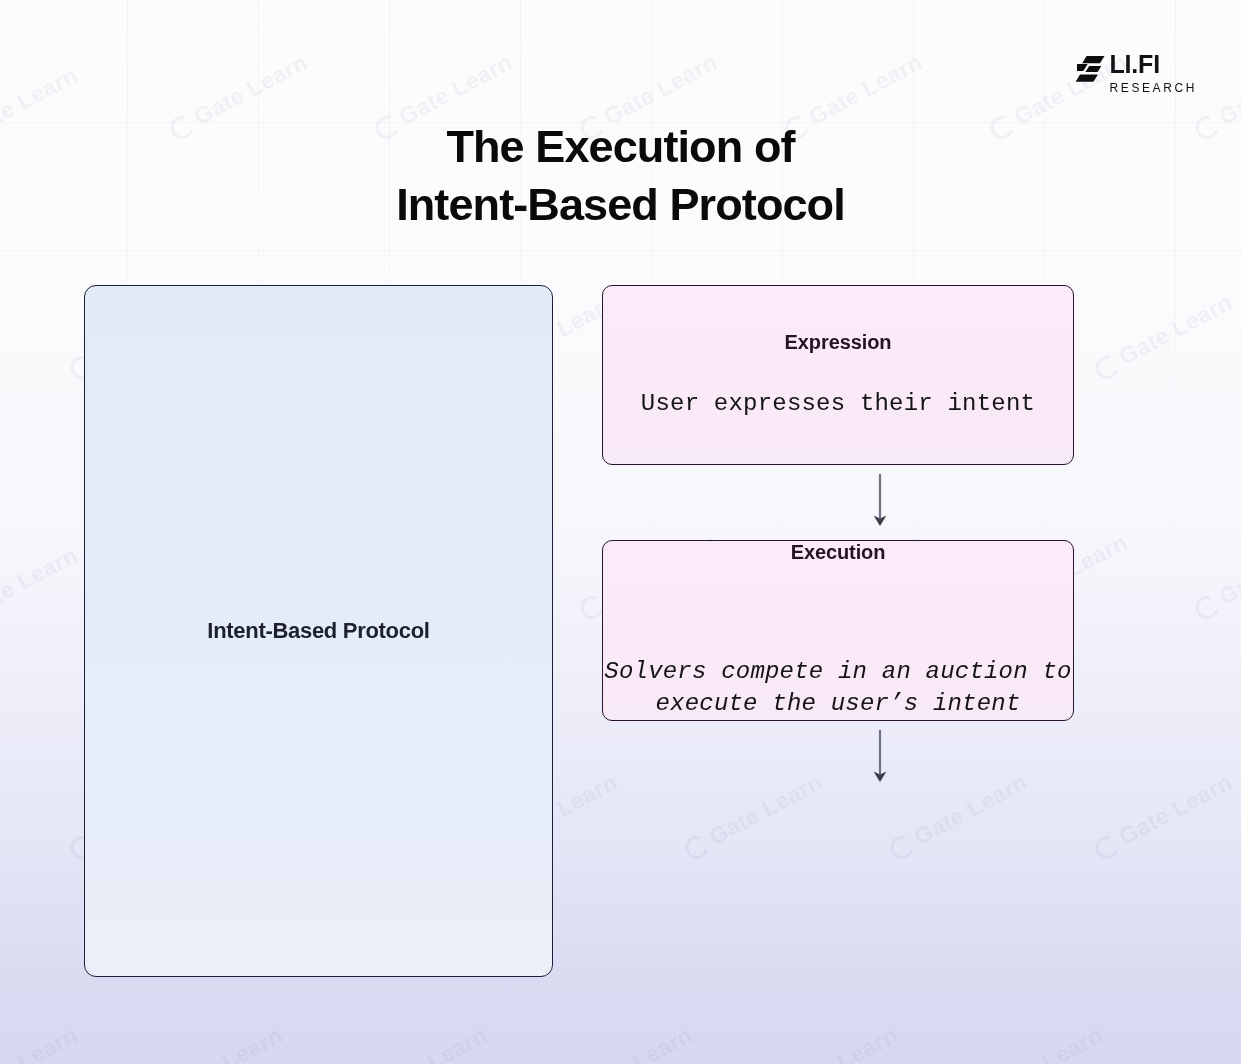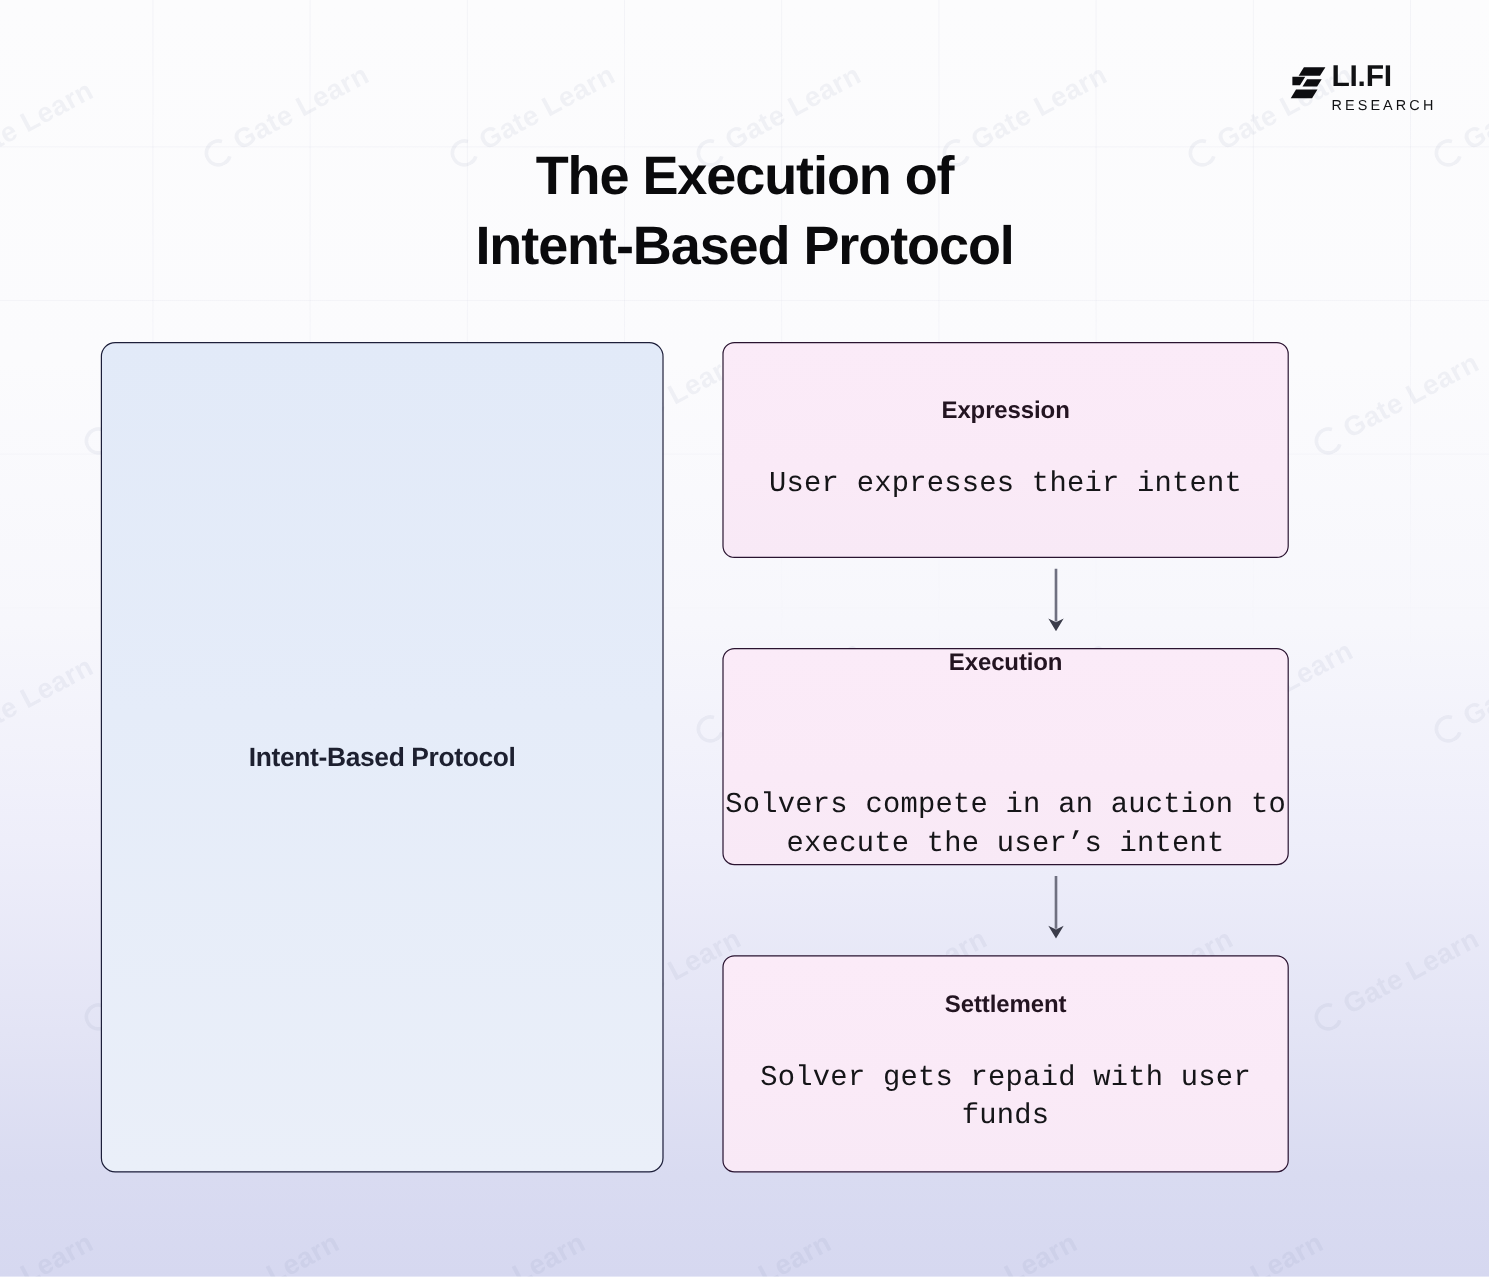--- a/index.html
+++ b/index.html
@@ -190,21 +190,21 @@
     font-family: "Liberation Mono", monospace;
     font-size: 24px;
     font-weight: 400;
     line-height: 32px;
     letter-spacing: 0.2px;
     color: #151518;
     text-align: center;
     margin-top: 34px;
     white-space: pre-line;
   }
-  #stage-box-2 .stage-desc { margin-top: 12px; }
+  #stage-box-2 .stage-desc { margin-top: 12px; font-style: italic; }
 
   
   .connector-arrow {
     position: absolute;
     left: 861px;
     width: 38px;
     height: 58px;
   }
   #connector-arrow-1 { top: 473px; }
   #connector-arrow-2 { top: 729px; }
@@ -386,18 +386,14 @@
     <div class="stage-title">Execution</div>
     <div class="stage-desc">Solvers compete in an auction to
 execute the user’s intent</div>
   </div>
 
   <svg class="connector-arrow" id="connector-arrow-2" viewBox="0 0 38 58" aria-hidden="true">
     <line x1="19" y1="1" x2="19" y2="45" stroke="#6f7080" stroke-width="2.2"></line>
     <path d="M19 53 L12.6 42.5 L19 45.6 L25.4 42.5 Z" fill="#3b3c4a"></path>
   </svg>
 
-  <div class="stage-box" id="stage-box-3">
-    <div class="stage-title">Settlement</div>
-    <div class="stage-desc">Solver gets repaid with user funds</div>
-  </div>
 
 </div>
 
 </body></html>

